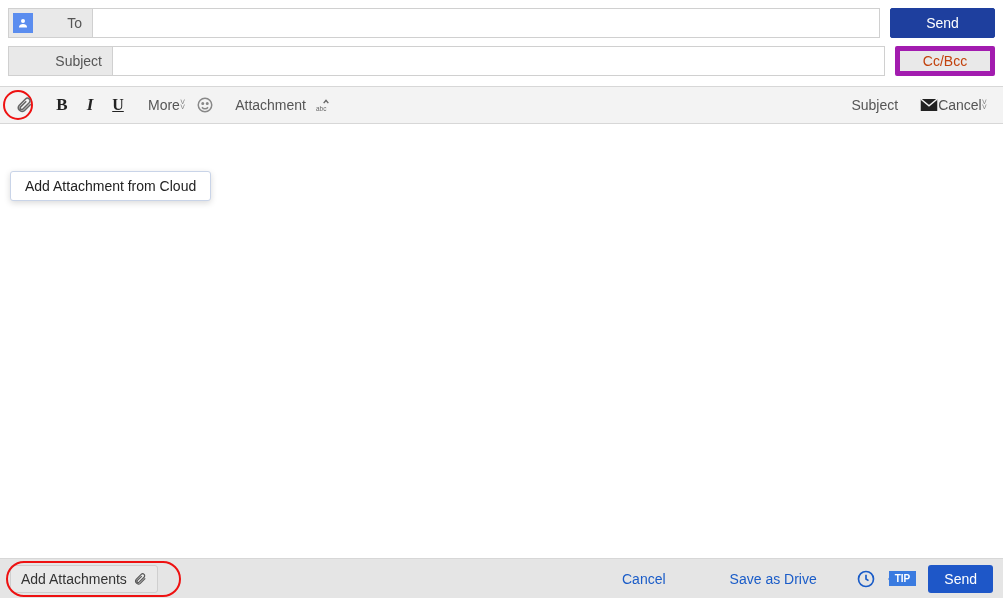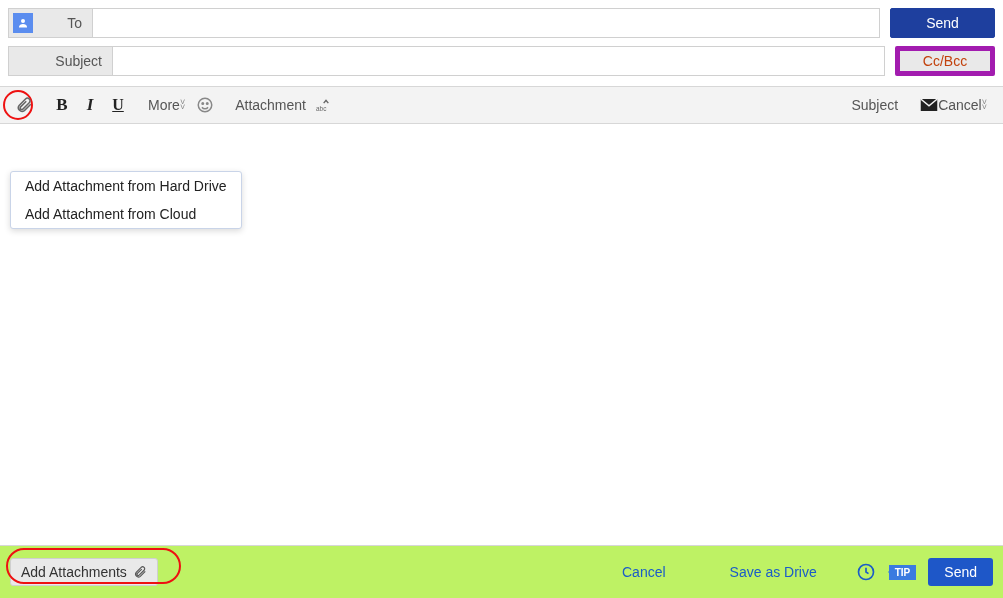--- a/index.html
+++ b/index.html
@@ -33,21 +33,21 @@
 
   
   .attach-anchor { position: relative; }
   .dropdown { position: absolute; top: 47px; left: 10px; background: #fff; border: 1px solid #c9d4e8; border-radius: 3px; box-shadow: 0 2px 6px rgba(0,0,0,0.15); z-index: 5; }
   .dropdown-item { padding: 6px 14px; white-space: nowrap; cursor: pointer; font-size: 14px; color: #222; }
 
   
   .compose-body { flex: 1; background: #fff; position: relative; }
 
   
-  .footer { height: 53px; border-top: 1px solid #d7d7d7; background: #bef264; display: flex; align-items: center; padding: 0 10px; position: relative; }
+  .footer { height: 40px; border-top: 1px solid #d7d7d7; background: #e5e5e5; display: flex; align-items: center; padding: 0 10px; position: relative; }
   .add-attach-btn { background: #e9e9e9; border: 1px solid #cfcfcf; border-radius: 3px; padding: 5px 10px; display: flex; align-items: center; gap: 6px; cursor: pointer; color: #333; font-size: 14px; }
   .annot-oval { position: absolute; border: 2px solid #e11; border-radius: 20px; pointer-events: none; }
   .footer-spacer { flex: 1; }
   .link { color: #1a5cc8; cursor: pointer; margin: 0 32px; }
   .clock { width: 22px; height: 22px; display: flex; align-items: center; justify-content: center; cursor: pointer; margin: 0 6px; }
   .tip-badge { background: #3a7be0; color: #fff; font-size: 10px; font-weight: 700; padding: 2px 6px; border-radius: 0; margin: 0 6px; cursor: pointer; position: relative; }
   .tip-badge::before { content: ""; position: absolute; left: -6px; top: 50%; transform: translateY(-50%); border: 5px solid transparent; border-right-color: #3a7be0; }
   .btn-send-bottom { background: #1e57c8; color: #fff; border-radius: 3px; padding: 6px 16px; margin-left: 6px; cursor: pointer; font-size: 14px; border: none; }
 
   svg { display: block; }
@@ -145,21 +145,20 @@
             <path d="M1 1l11 9L23 1" stroke="#f3f3f3" stroke-width="2" fill="none"></path>
           </svg>
       </span>
       <span>Cancel</span>
       <span class="chevrons">˅<br>˅</span>
     </div>
   </div>
 
   <div class="compose-body" style="position:relative;">
     <div class="dropdown">
-      <div class="dropdown-item">Add Attachment from Hard Drive</div>
       <div class="dropdown-item">Add Attachment from Cloud</div>
     </div>
   </div>
 
   <div class="footer">
     <span class="annot-oval" style="left:6px; top:2px; width:175px; height:36px;"></span>
 
     <button class="add-attach-btn">
       <span>Add Attachments</span>
       <span>

